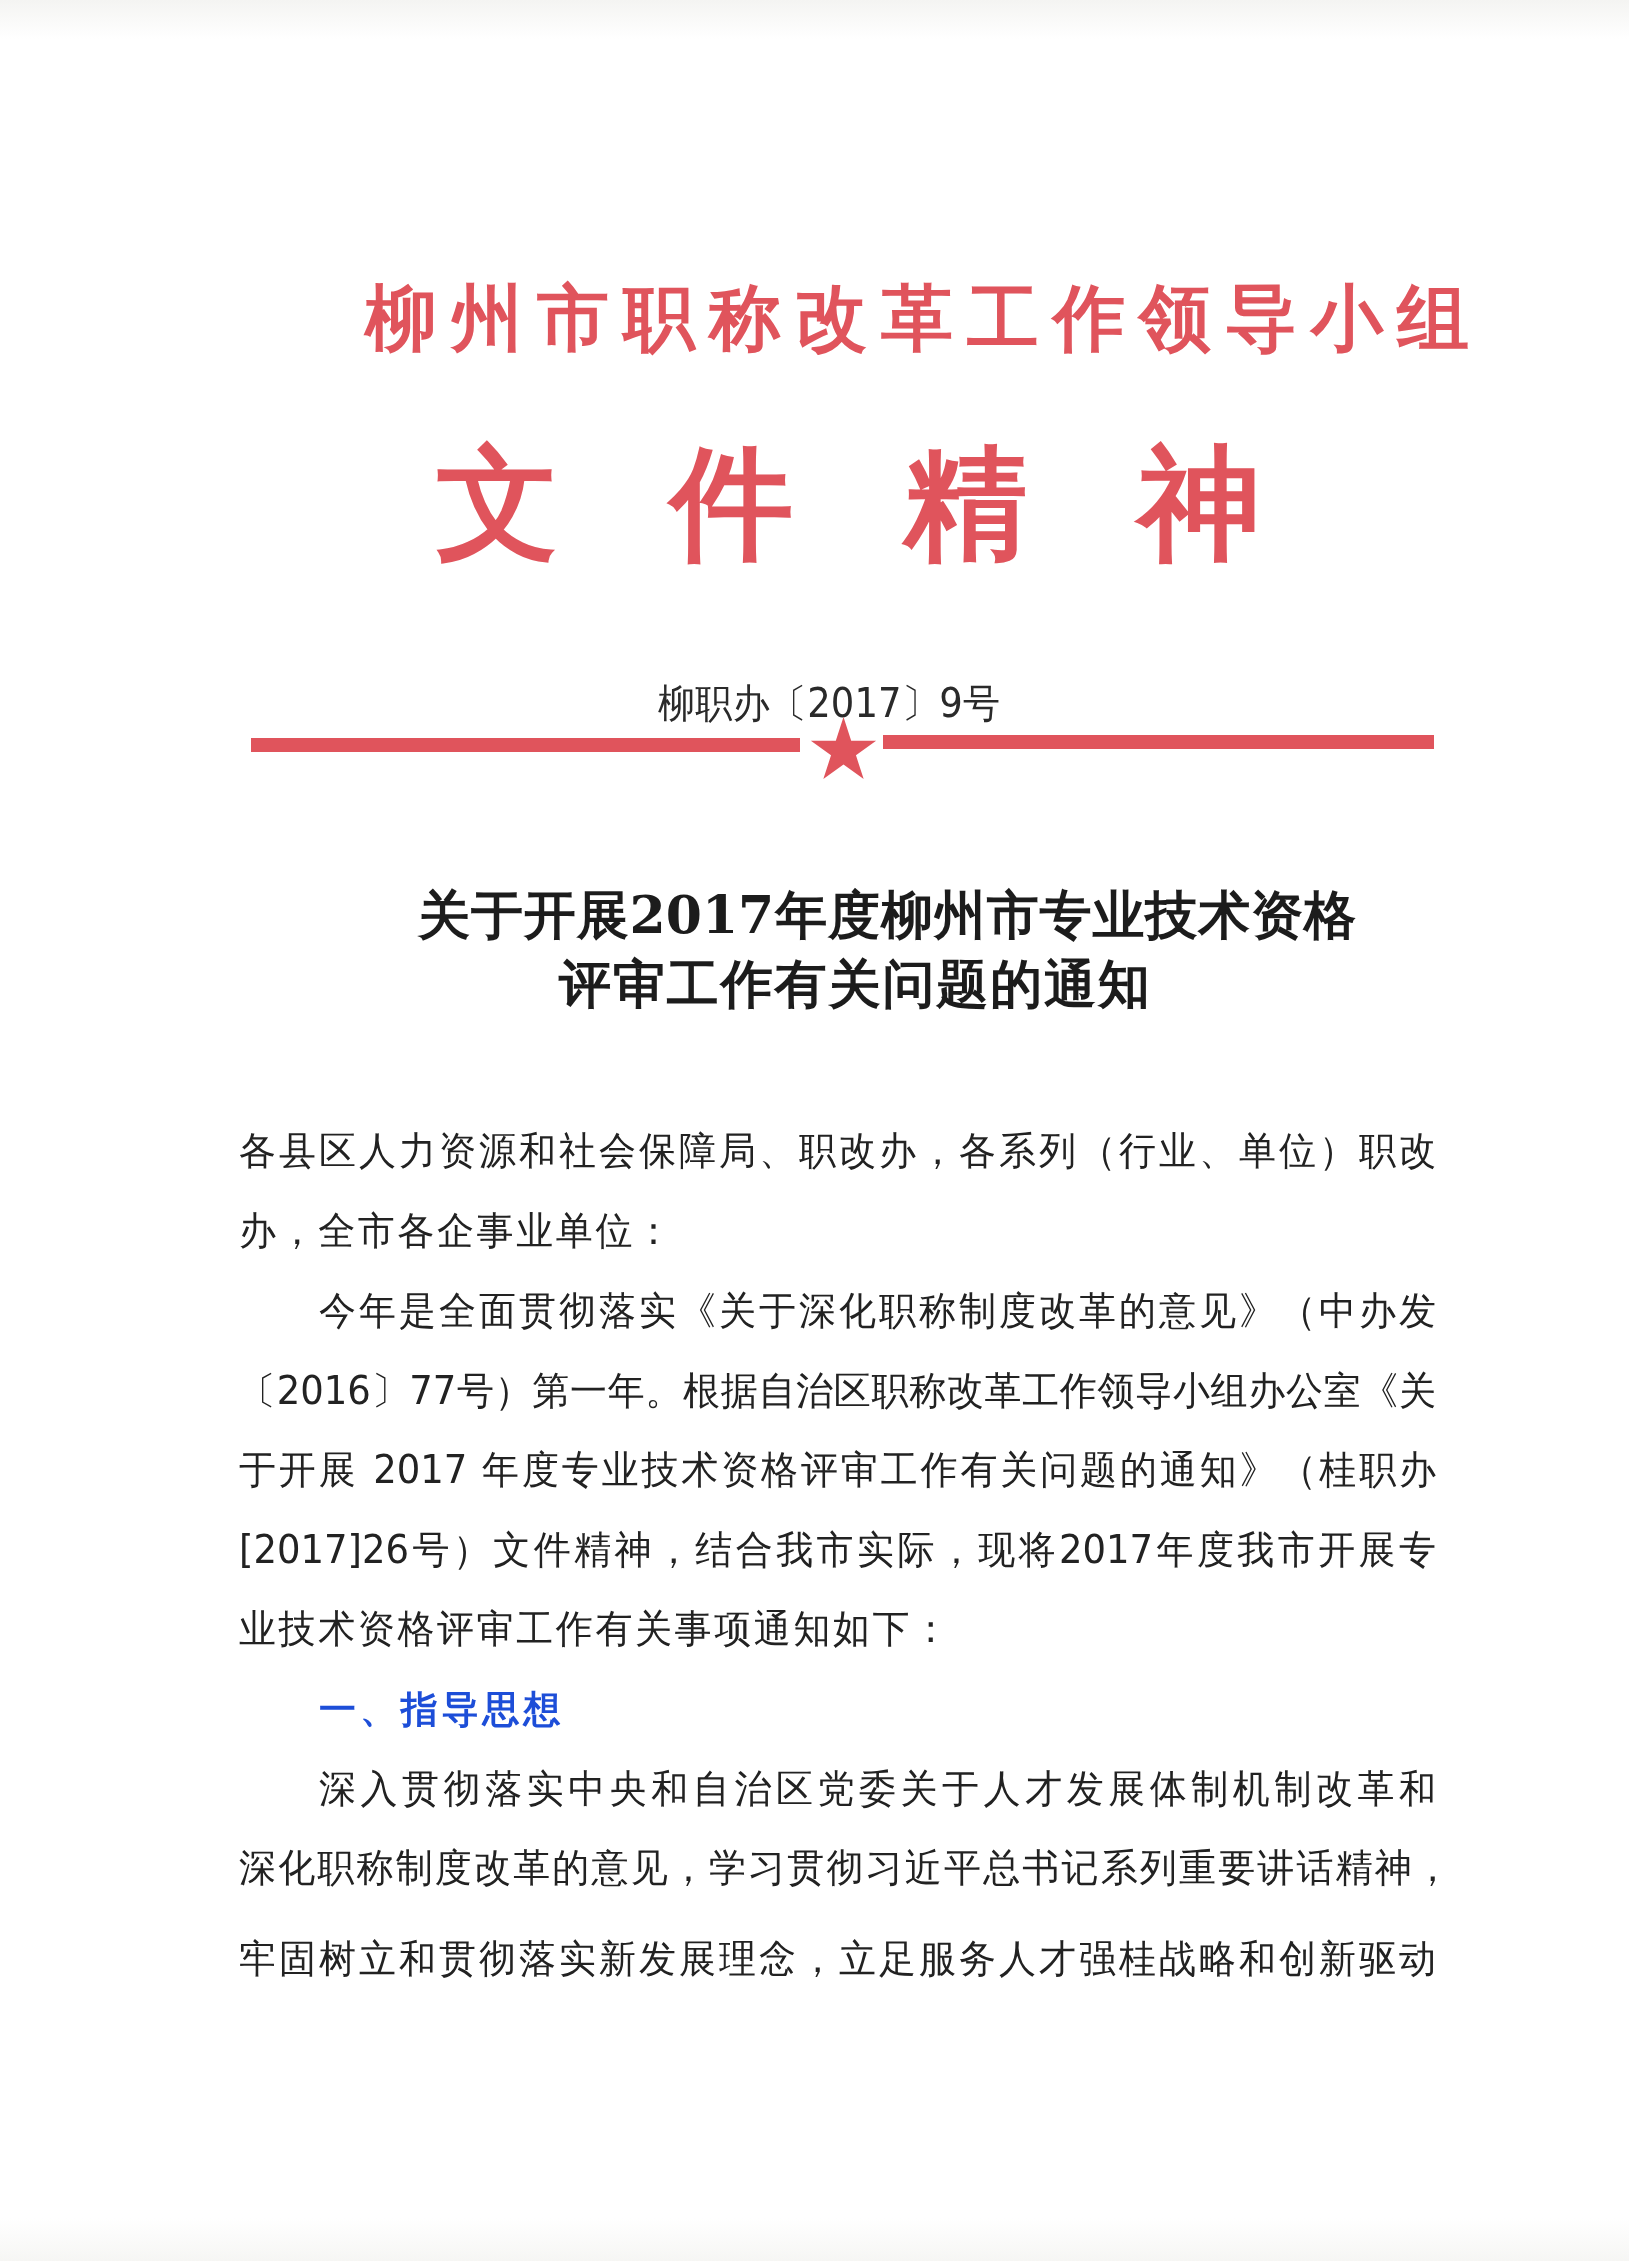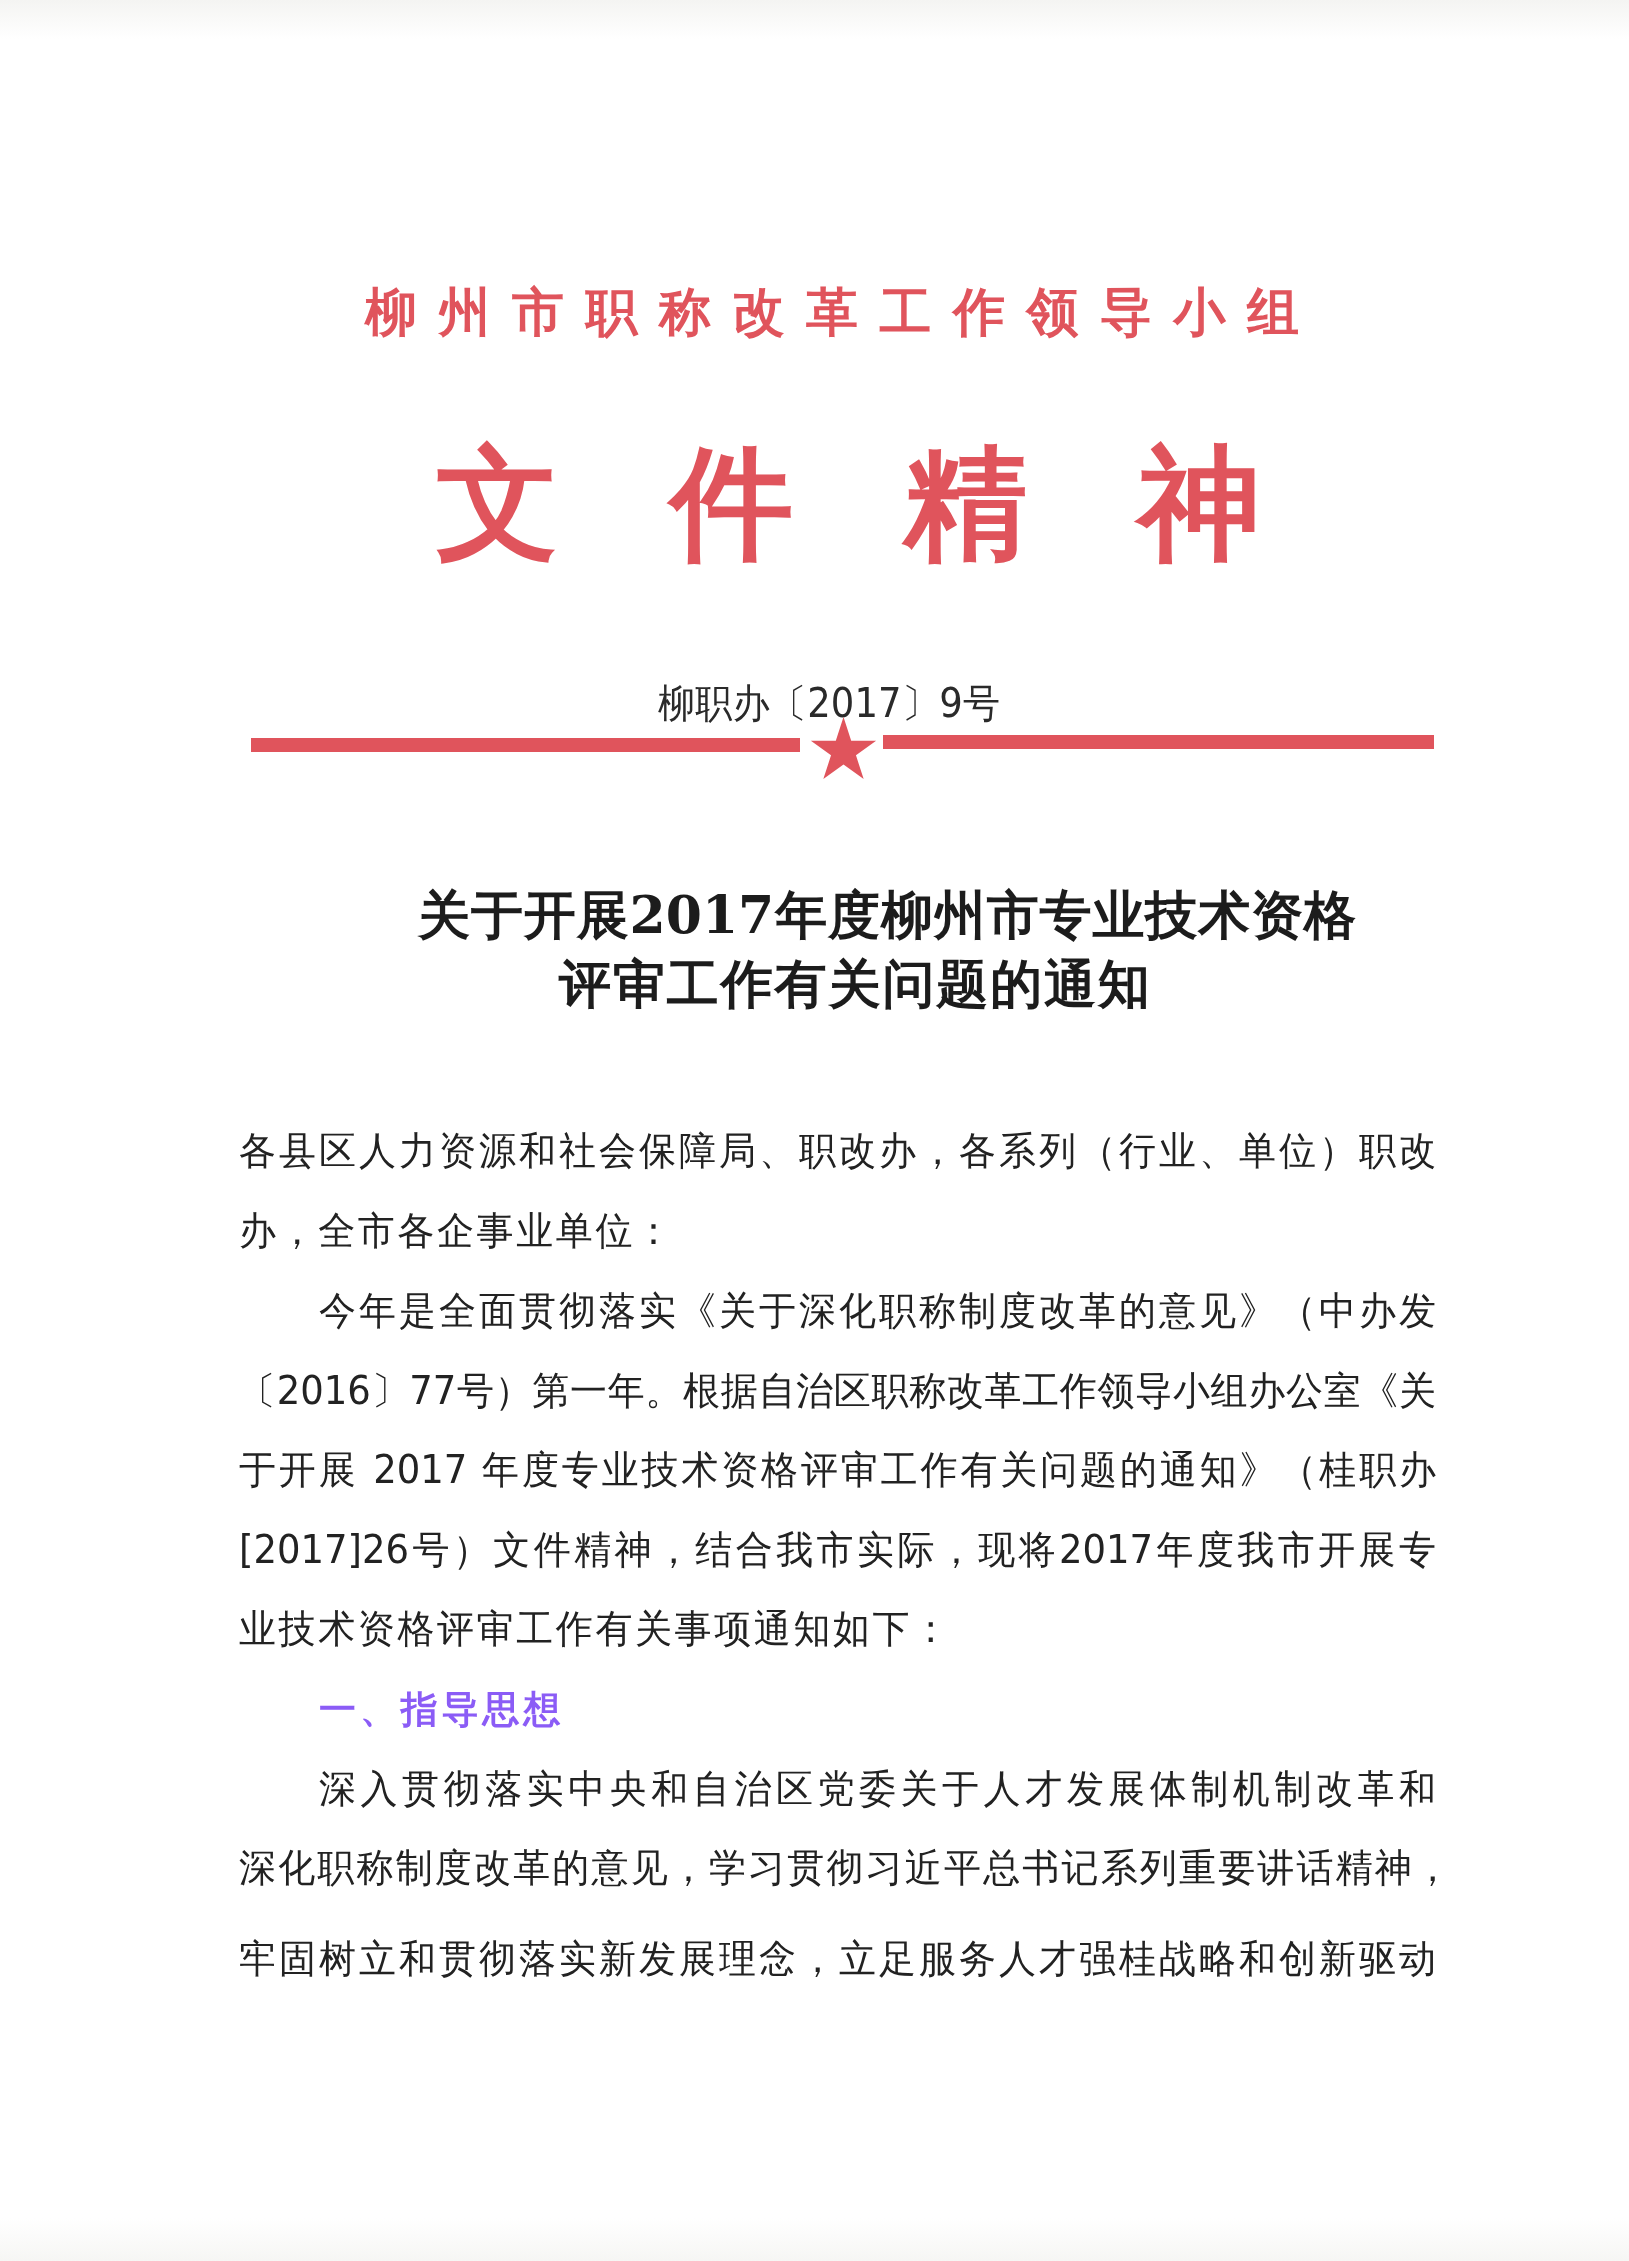--- a/index.html
+++ b/index.html
@@ -1,38 +1,38 @@
 <!DOCTYPE html>
 <html style="font-size:10.3px"><head>
 <meta charset="utf-8">
 <style>
   html, body { margin: 0; padding: 0; background: #ffffff; }
   body { width: 1630px; height: 2261px; position: relative; overflow: hidden;
          background: linear-gradient(180deg, #f4f4f2 0px, #ffffff 39px, #ffffff 2218px, #f6f6f4 2261px); }
   .abs { position: absolute; white-space: nowrap; }
   .red { color: #e0545c; }
-  .hdr1 { left: 365px; top: 273px; width: 948px; font-family: "DejaVu Serif", "Liberation Serif", serif; font-weight: bold;
-          font-size: 52px; line-height: 77px; letter-spacing: 14px; text-align: justify; text-align-last: justify; }
+  .hdr1 { left: 365px; top: 279px; width: 948px; font-family: "DejaVu Serif", "Liberation Serif", serif; font-weight: bold;
+          font-size: 72px; line-height: 77px; letter-spacing: 14px; text-align: justify; text-align-last: justify; }
   .hdr2 { left: 436px; top: 436px; width: 825px; font-family: "DejaVu Serif", "Liberation Serif", serif; font-weight: bold;
           font-size: 123px; line-height: 135px; text-align: justify; text-align-last: justify; }
   .docno { left: 658px; top: 676px; width: 342px; font-family: "DejaVu Sans", "Liberation Sans", sans-serif;
            font-size: 37px; line-height: 52px; color: #2a2a2a; text-align: justify; text-align-last: justify; transform: scaleY(1.08); transform-origin: top left; }
   .redline { position: absolute; background: #e0545c; height: 13.5px; }
   .star { position: absolute; left: 810px; top: 717px; width: 67px; height: 62px; }
   .title { font-family: "DejaVu Serif", "Liberation Serif", serif; font-weight: bold; color: #1c1c1c;
            font-size: 52px; line-height: 64px; text-align: justify; text-align-last: justify; }
   .t1 { left: 418px; top: 848px; width: 938px; margin-top: 35px; }
   .t2 { left: 559px; top: 952px; width: 591px; }
   .body-line { position: absolute; left: 239px; width: 1197px; font-family: "DejaVu Sans", "Liberation Sans", sans-serif;
                font-size: 37px; line-height: 52px; color: #222222; white-space: nowrap;
                text-align: justify; text-align-last: justify; transform: scaleY(1.05); transform-origin: top left; }
   .body-line.last { text-align-last: left; letter-spacing: 2.6px; }
   .body-line.indent { left: 319px; width: 1117px; }
   .heading { position: absolute; left: 319px; font-family: "DejaVu Sans", "Liberation Sans", sans-serif; font-weight: bold;
-             font-size: 37px; line-height: 52px; color: #8b5cf6; letter-spacing: 3.9px; white-space: nowrap; }
+             font-size: 37px; line-height: 52px; color: #1d4ed8; letter-spacing: 3.9px; white-space: nowrap; }
 </style>
 </head>
 <body>
 
 <div class="abs red hdr1">柳州市职称改革工作领导小组</div>
 <div class="abs red hdr2">文件精神</div>
 
 <div class="abs docno">柳职办〔2017〕9号</div>
 
 <div class="redline" style="left:251px; top:738px; width:549px;"></div>

